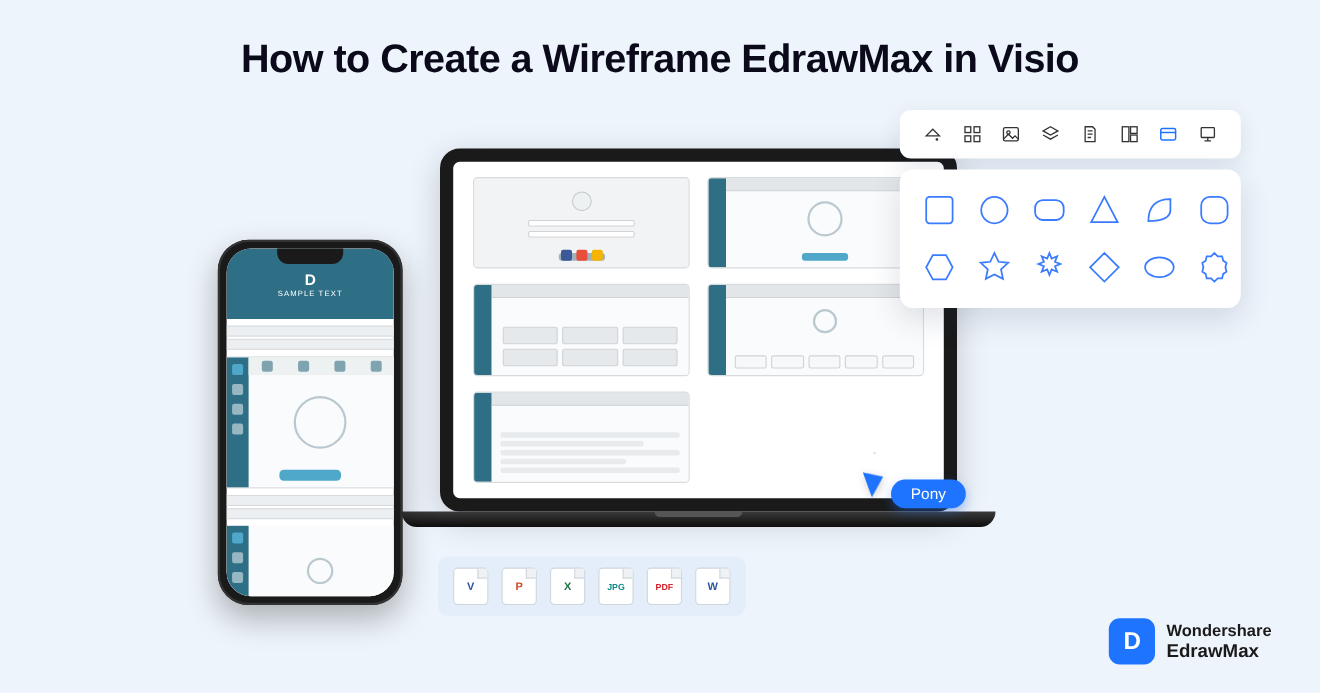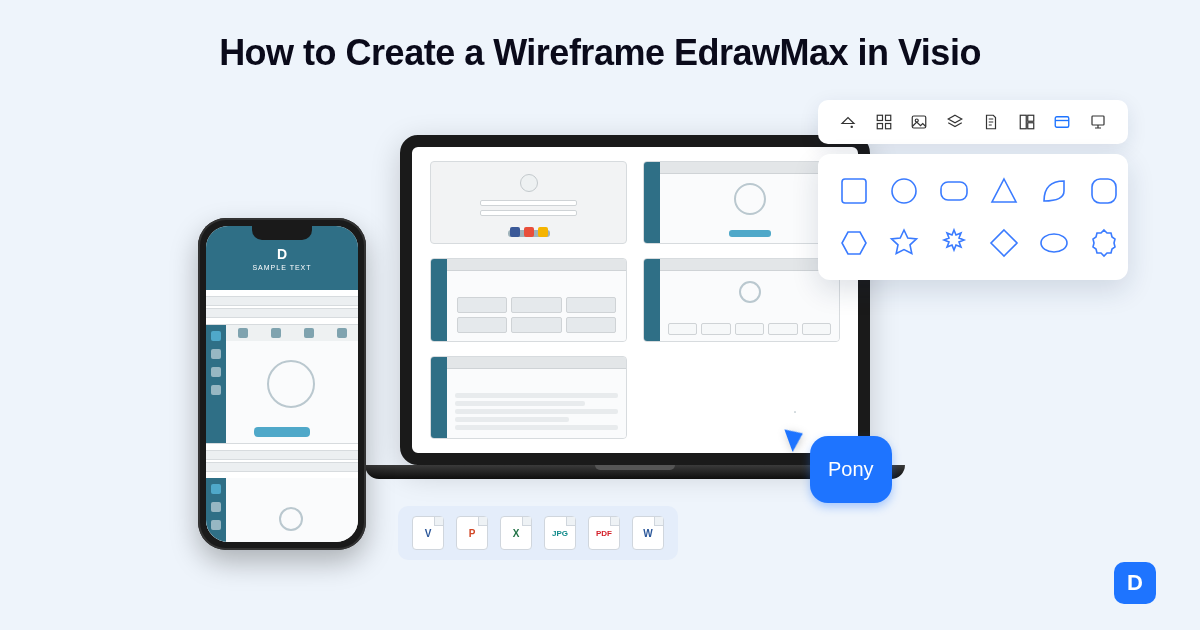--- a/index.html
+++ b/index.html
@@ -143,21 +143,21 @@
   padding:18px 20px;
   display:grid; grid-template-columns:repeat(6,1fr); grid-template-rows:repeat(2,38px);
   gap:14px 18px;
 }
 .shape{display:flex;align-items:center;justify-content:center;}
 .shape svg{width:32px;height:32px;}
 
 
 .cursor-group{position:absolute;left:788px;top:426px;}
 .cursor{width:0;height:0;border-left:16px solid #1e74ff;border-top:10px solid transparent;border-bottom:14px solid transparent;transform:rotate(-20deg);filter:drop-shadow(0 2px 4px rgba(0,0,0,.2));}
-.tag{position:absolute;left:22px;top:10px;background:#1e74ff;color:#fff;padding:22px 18px;border-radius:18px;font-size:20px;font-weight:500;box-shadow:0 4px 10px rgba(30,116,255,.35);}
+.tag{position:absolute;left:22px;top:10px;background:#1e74ff;color:#fff;padding:5px 18px;border-radius:18px;font-size:14px;font-weight:500;box-shadow:0 4px 10px rgba(30,116,255,.35);}
 
 
 .formats{
   position:absolute; left:398px; top:506px;
   display:flex; gap:12px;
   background:#e4edfa; padding:10px 14px; border-radius:10px;
 }
 .fmt{
   width:32px;height:34px;background:#fff;border:1px solid #d0d6dd;border-radius:4px;
   display:flex;align-items:center;justify-content:center;
@@ -431,13 +431,17 @@
   <div class="fmt" style="color:#2b579a">V</div>
   <div class="fmt" style="color:#d24726">P</div>
   <div class="fmt" style="color:#217346">X</div>
   <div class="fmt" style="color:#0f8a8a;font-size:8px">JPG</div>
   <div class="fmt" style="color:#d4202a;font-size:8px">PDF</div>
   <div class="fmt" style="color:#2b579a">W</div>
 </div>
 
 <div class="brand">
   <div class="brand-logo">D</div>
+  <div class="brand-text">
+    <div class="l1">Wondershare</div>
+    <div class="l2">EdrawMax</div>
+  </div>
 </div>
 
 </body></html>

